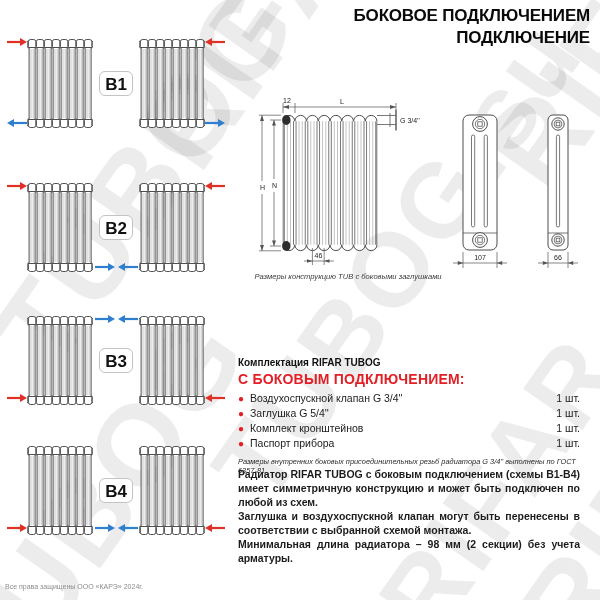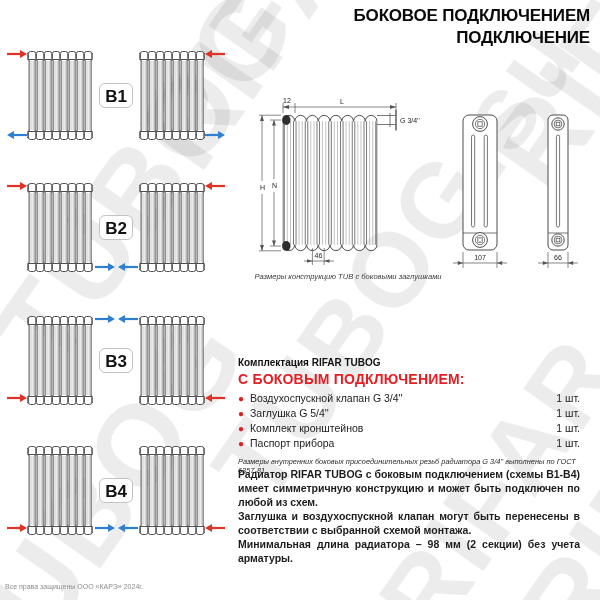--- a/index.html
+++ b/index.html
@@ -106,21 +106,21 @@
     <div class="wm" style="left:470px;top:420px;font-size:115px;">RIFAR</div>
   </div>
 
   <div class="title">
     <div>БОКОВОЕ ПОДКЛЮЧЕНИЕМ</div>
     <div>ПОДКЛЮЧЕНИЕ</div>
   </div>
 
   <div class="schemes">
 
-    <div class="scheme-row" style="top:48px">
+    <div class="scheme-row" style="top:36px">
       <svg class="radsvg rad-left" width="66" height="95" viewBox="0 0 66 95">
           <use href="#rad"></use>
         </svg>
       <svg class="radsvg rad-right" width="66" height="95" viewBox="0 0 66 95">
           <use href="#rad"></use>
         </svg>
       <svg class="arr red" style="left:7px;top:1px" viewBox="0 0 20 10">
           <use href="#flowarr"></use>
         </svg>
       <svg class="arr red left" style="left:205px;top:1px" viewBox="0 0 20 10">

